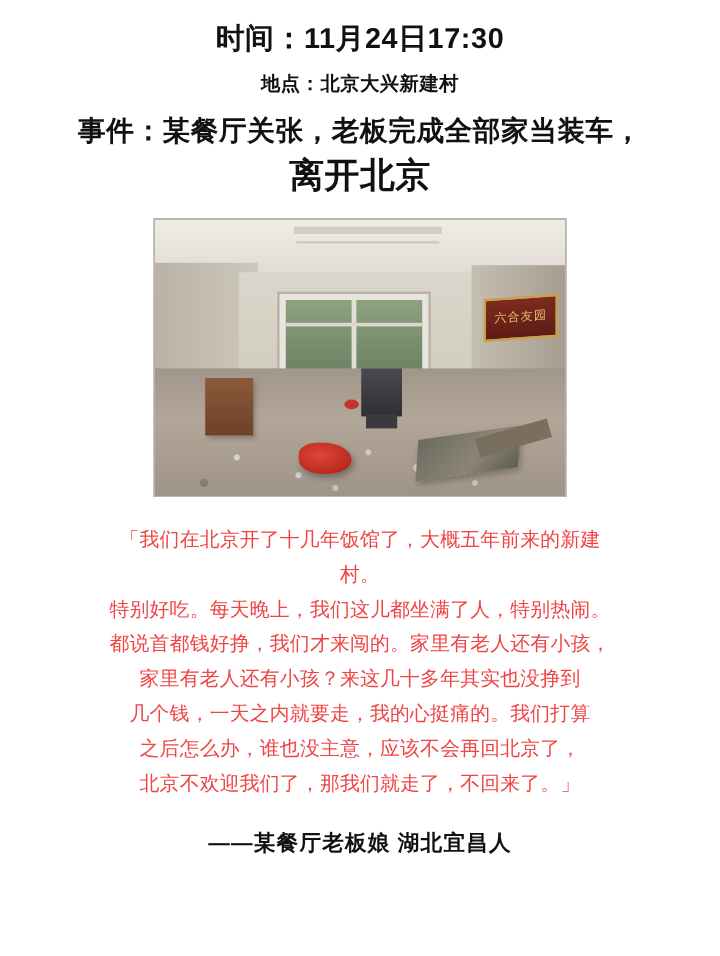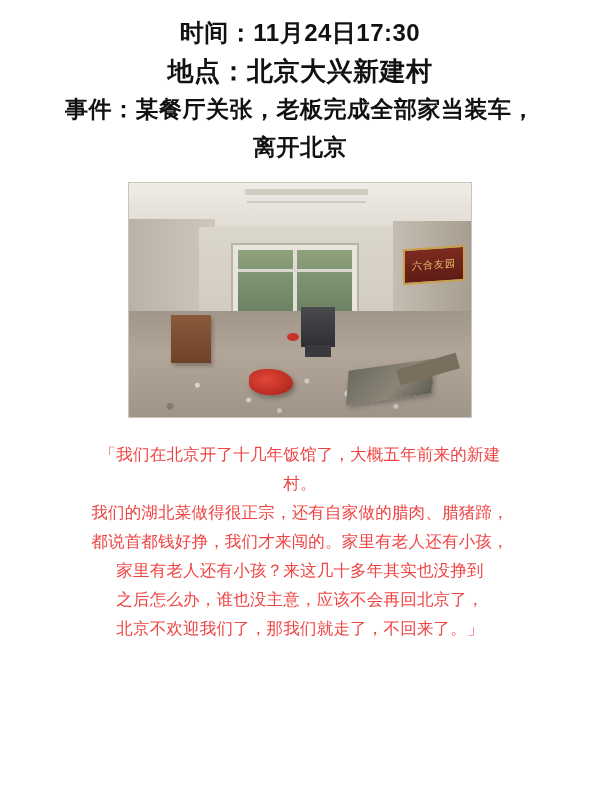--- a/index.html
+++ b/index.html
@@ -32,23 +32,23 @@
   }
   .header-line {
     font-weight: bold;
     font-size: 23px;
     line-height: 38px;
     letter-spacing: 0.5px;
     color: #111111;
     white-space: nowrap;
   }
   .header-line.l1 { font-size: 24px; }
-  .header-line.l2 { font-size: 26px; }
+  .header-line.l2 { font-size: 16px; }
   .header-line.l3 { font-size: 23px; text-align: center; }
-  .header-line.l4 { font-size: 23px; }
+  .header-line.l4 { font-size: 29px; }
 
   .photo-wrap {
     margin-top: 16px;
     width: 344px;
     height: 236px;
     position: relative;
     overflow: hidden;
     background: #6e6a63;
     border: 1px solid #c9c4bc;
     box-sizing: border-box;
@@ -230,21 +230,23 @@
       <div class="stool"></div>
       <div class="red-bag"></div>
       <div class="red-dot"></div>
       <div class="mat"></div>
       <div class="board"></div>
     </div>
   </div>
 
   <div class="quote">
     <p>「我们在北京开了十几年饭馆了，大概五年前来的新建村。</p>
-    <p>我们的湖北菜做得很正宗，还有自家做的腊肉、腊猪蹄，</p>
+    <p>特别好吃。每天晚上，我们这儿都坐满了人，特别热闹。</p>
     <p>都说首都钱好挣，我们才来闯的。家里有老人还有小孩，</p>
     <p>家里有老人还有小孩？来这几十多年其实也没挣到</p>
+    <p>几个钱，一天之内就要走，我的心挺痛的。我们打算</p>
     <p>之后怎么办，谁也没主意，应该不会再回北京了，</p>
     <p>北京不欢迎我们了，那我们就走了，不回来了。」</p>
   </div>
 
+  <div class="signature">——某餐厅老板娘  湖北宜昌人</div>
 
 </div>
 
 </body></html>

